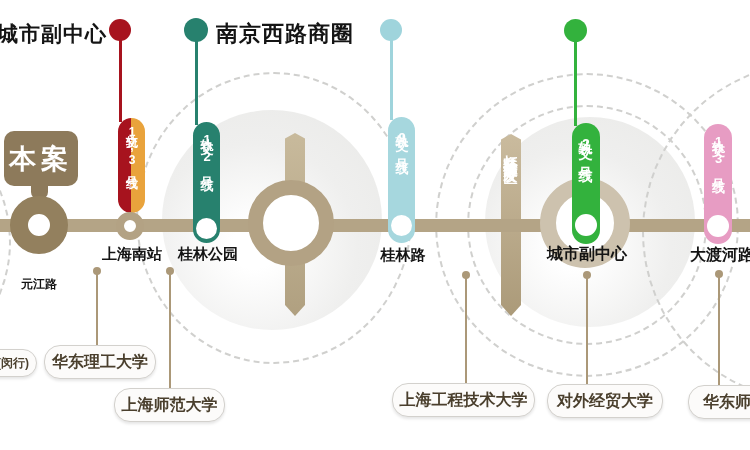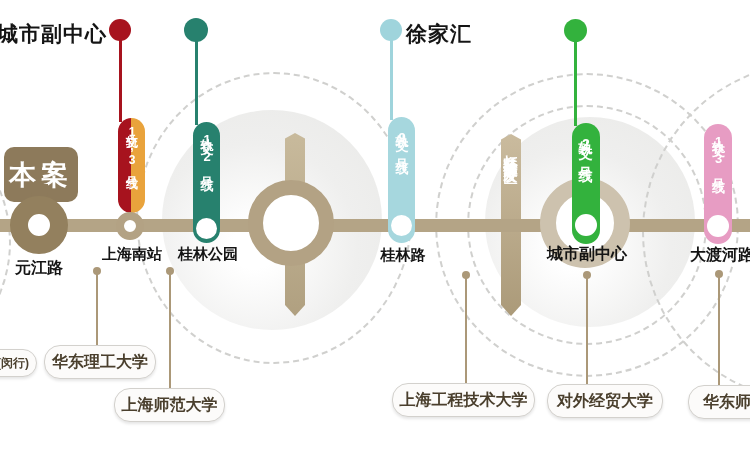--- a/index.html
+++ b/index.html
@@ -21,21 +21,21 @@
   .vtext{writing-mode:vertical-rl;text-orientation:upright;color:#fff;font-weight:700;white-space:nowrap;}
   .pill-hole{position:absolute;background:#fff;border-radius:50%;}
   
   .zone-bar{position:absolute;display:flex;justify-content:center;
      clip-path:polygon(50% 0,100% 3%,100% 94%,50% 100%,0 94%,0 3%);}
   
   .ring{position:absolute;border-radius:50%;background:#fff;box-sizing:border-box;}
   .station-lbl{position:absolute;font-size:15px;font-weight:700;color:#141414;white-space:nowrap;transform:translateX(-50%);}
   
   .badge{position:absolute;background:#8d7a5b;border-radius:10px;display:flex;align-items:center;justify-content:center;
-         color:#fff;font-weight:700;margin-top:16px;}
+         color:#fff;font-weight:700;}
   
   .uni{position:absolute;background:#fcfbfa;border:1px solid #d3d1cd;border-radius:16px;
        display:flex;align-items:center;justify-content:center;box-shadow:0 2px 3px rgba(0,0,0,0.10);
        font-weight:700;color:#4a3f2d;white-space:nowrap;}
   .conn{position:absolute;width:2px;background:#ab9878;}
   .conn-dot{position:absolute;width:8px;height:8px;border-radius:50%;background:#ab9878;}
 </style>
 </head>
 <body>
 
@@ -61,24 +61,24 @@
 
   <div class="ring" style="left:248px;top:180px;width:86px;height:86px;border:15px solid #b3a284;"></div>
   <div class="ring" style="left:540px;top:178px;width:90px;height:90px;border:16px solid #cdc2ae;"></div>
 
   <div class="dot" style="left:109px;top:19px;width:22px;height:22px;background:#a7131e;"></div>
   <div class="vline" style="left:119px;top:40px;height:82px;background:#a7131e;"></div>
   <div class="toplbl" style="left:-3px;top:20px;">城市副中心</div>
 
   <div class="dot" style="left:184px;top:18px;width:24px;height:24px;background:#27816e;"></div>
   <div class="vline" style="left:195px;top:41px;height:84px;background:#27816e;"></div>
+  <div class="toplbl" style="left:216px;top:19px;font-size:22px;">南京西路商圈</div>
 
   <div class="dot" style="left:380px;top:19px;width:22px;height:22px;background:#9fd4dc;"></div>
   <div class="vline" style="left:390px;top:40px;height:80px;background:#9fd4dc;"></div>
-  <div class="toplbl" style="left:406px;top:20px;">徐家汇</div>
 
   <div class="dot" style="left:564px;top:19px;width:23px;height:23px;background:#33b23d;"></div>
   <div class="vline" style="left:574px;top:41px;height:85px;background:#33b23d;"></div>
 
   <div class="pill" style="left:118px;top:118px;width:27px;height:95px;background:linear-gradient(90deg,#a7131e 0 50%,#e9a33c 50% 100%);">
     <div class="vtext" style="font-size:12px;letter-spacing:0;margin-top:7px;">轨交1,3号线</div>
   </div>
 
   <div class="pill" style="left:193px;top:122px;width:27px;height:121px;background:#27816e;">
     <div class="vtext" style="font-size:13px;letter-spacing:2px;margin-top:6px;">轨交12号线</div>
@@ -101,21 +101,21 @@
   </div>
 
   <div class="badge" style="left:4px;top:131px;width:74px;height:55px;font-size:27px;letter-spacing:5px;">
     <span>本案</span>
   </div>
   <div class="abs" style="left:31px;top:184px;width:17px;height:15px;background:#8d7a5b;border-radius:0 0 7px 7px;"></div>
   <div class="ring" style="left:10px;top:196px;width:58px;height:58px;border:18px solid #93805e;"></div>
 
   <div class="ring" style="left:116px;top:212px;width:28px;height:28px;border:8px solid #b3a284;"></div>
 
-  <div class="station-lbl" style="left:39px;top:258px;font-size:16px;">元江路</div>
+  <div class="station-lbl" style="left:39px;top:276px;font-size:12px;">元江路</div>
   <div class="station-lbl" style="left:132px;top:245px;">上海南站</div>
   <div class="station-lbl" style="left:208px;top:245px;">桂林公园</div>
   <div class="station-lbl" style="left:403px;top:246px;">桂林路</div>
   <div class="station-lbl" style="left:587px;top:244px;font-size:16px;">城市副中心</div>
   <div class="station-lbl" style="left:722px;top:245px;font-size:16px;">大渡河路</div>
 
   <div class="conn-dot" style="left:93px;top:267px;"></div>
   <div class="conn" style="left:96px;top:273px;height:73px;"></div>
   <div class="conn-dot" style="left:166px;top:267px;"></div>
   <div class="conn" style="left:169px;top:273px;height:116px;"></div>

